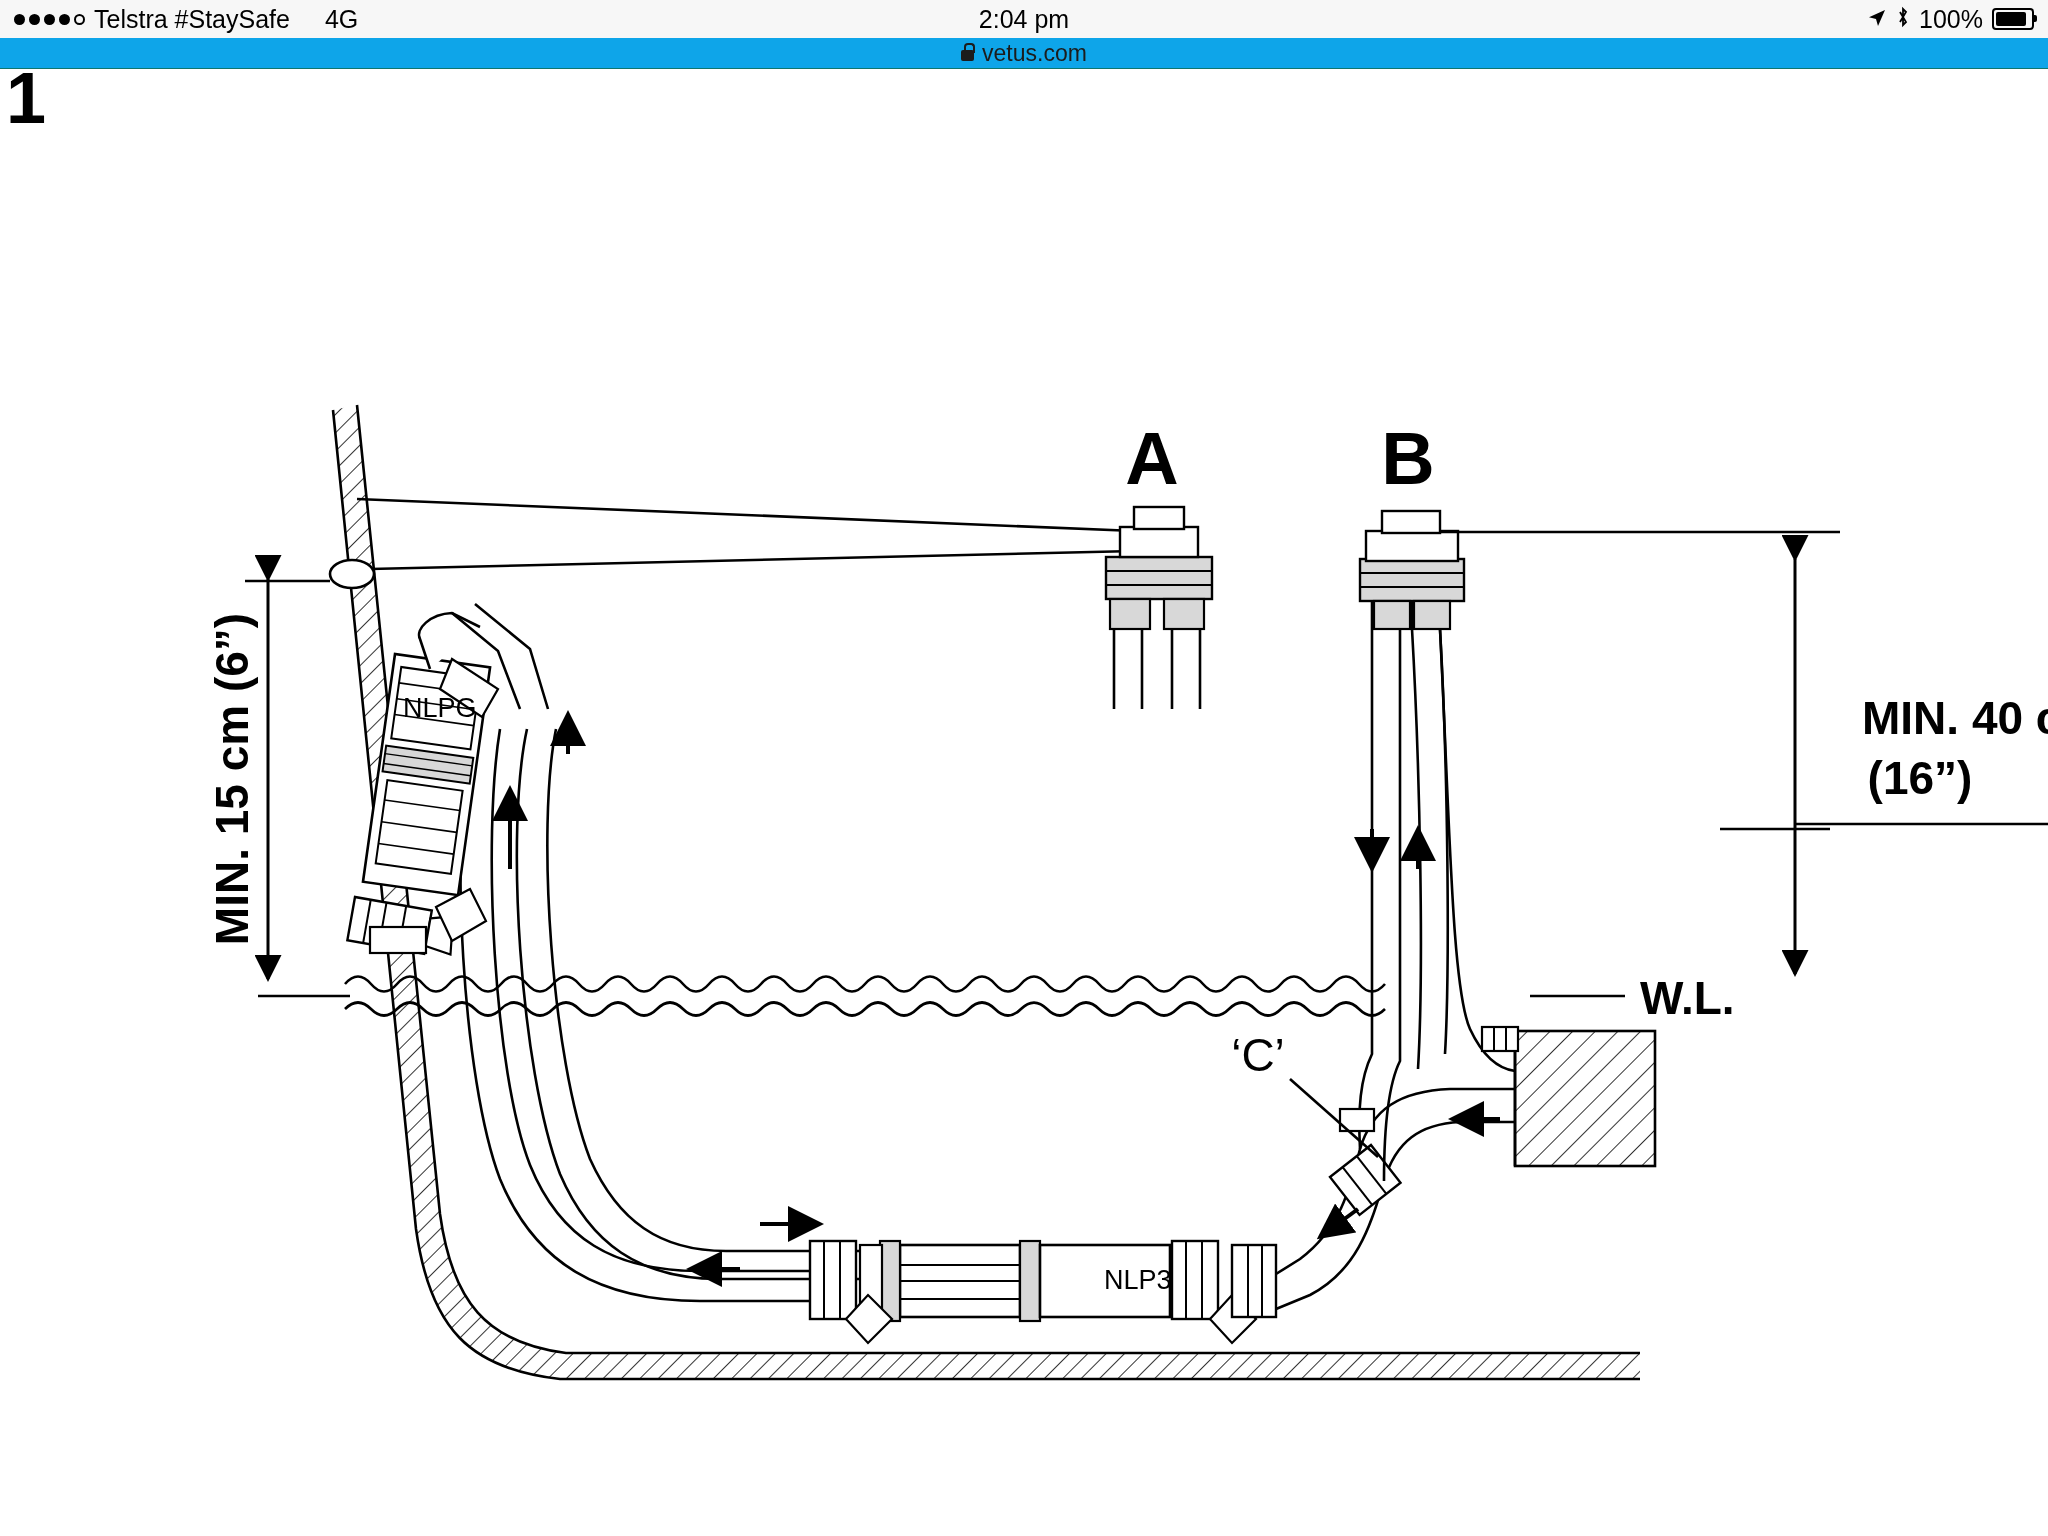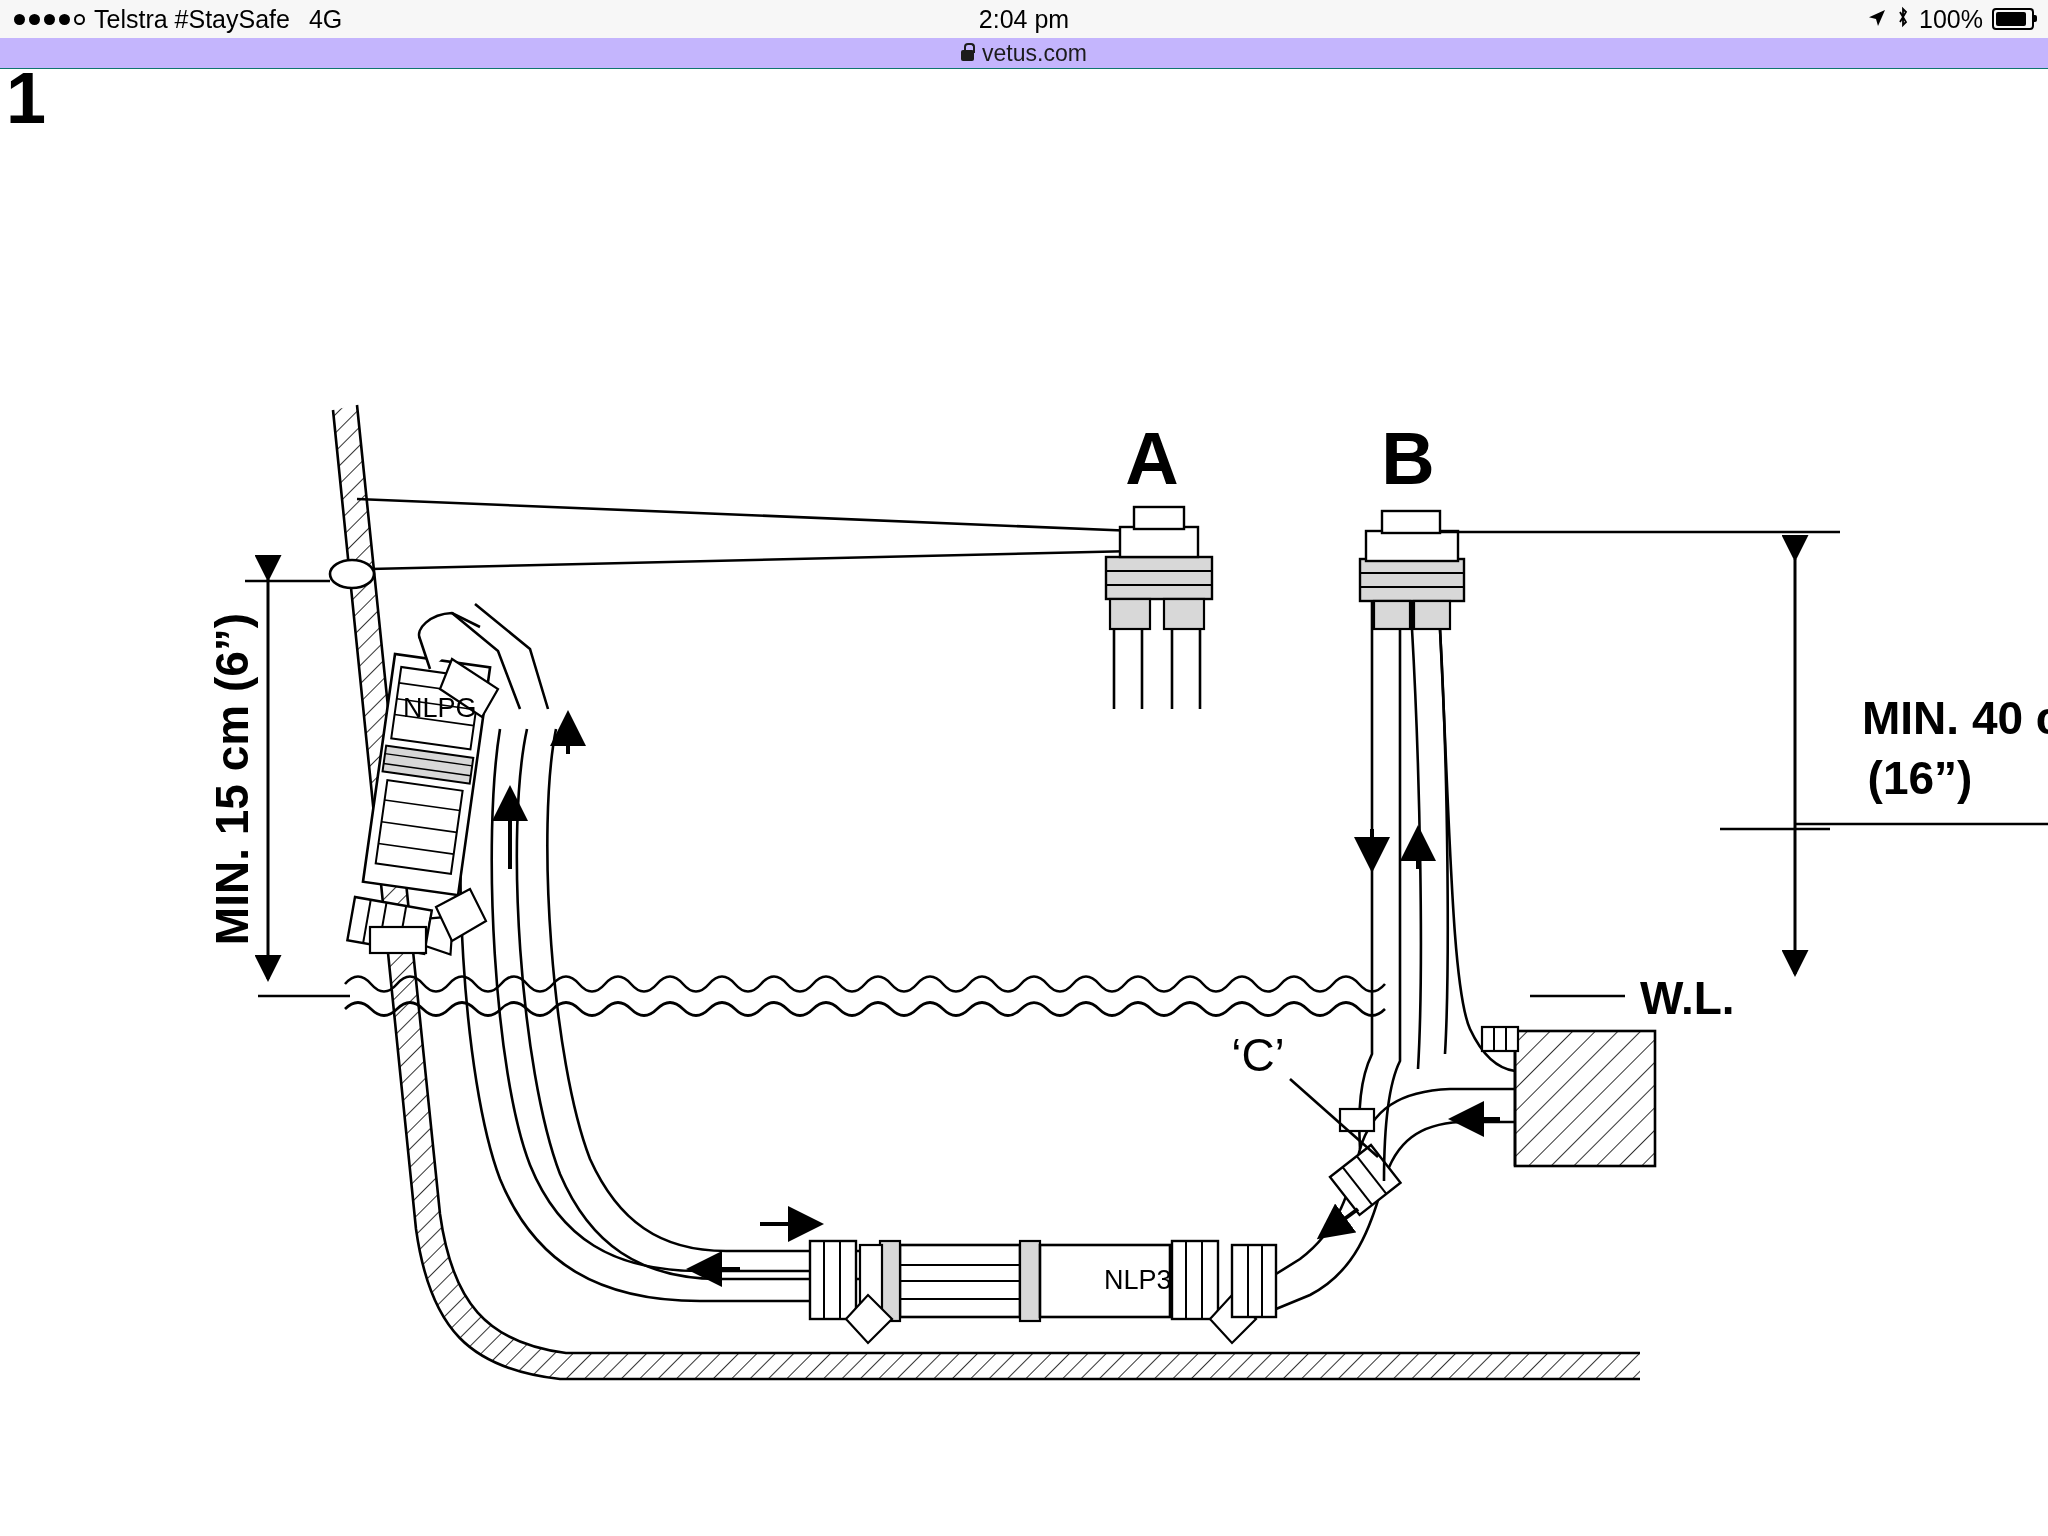--- a/index.html
+++ b/index.html
@@ -43,21 +43,21 @@
     width: 11px; height: 11px;
     border-radius: 50%;
     background: #000;
   }
   .dot.open {
     background: transparent;
     border: 2px solid #000;
     width: 7px; height: 7px;
   }
   .carrier { font-size: 25px; letter-spacing: 0px; }
-  .net { font-size: 25px; margin-left: 10px; }
+  .net { font-size: 25px; margin-left: 26px; }
   .sb-center {
     position: absolute;
     left: 0; right: 0;
     text-align: center;
     font-size: 25px;
     font-weight: normal;
   }
   .sb-right {
     position: absolute;
     right: 14px;
@@ -88,21 +88,21 @@
     background: #000;
     border-radius: 2px;
   }
 
   
   .urlbar {
     position: absolute;
     top: 38px; left: 0;
     width: 2048px;
     height: 30px;
-    background: #c4b5fd;
+    background: #0ea5e9;
     border-bottom: 1px solid #0f766e;
     display: flex;
     align-items: center;
     justify-content: center;
     gap: 8px;
     font-size: 23px;
     color: #1c1c1c;
   }
   .lock {
     display: inline-block;

